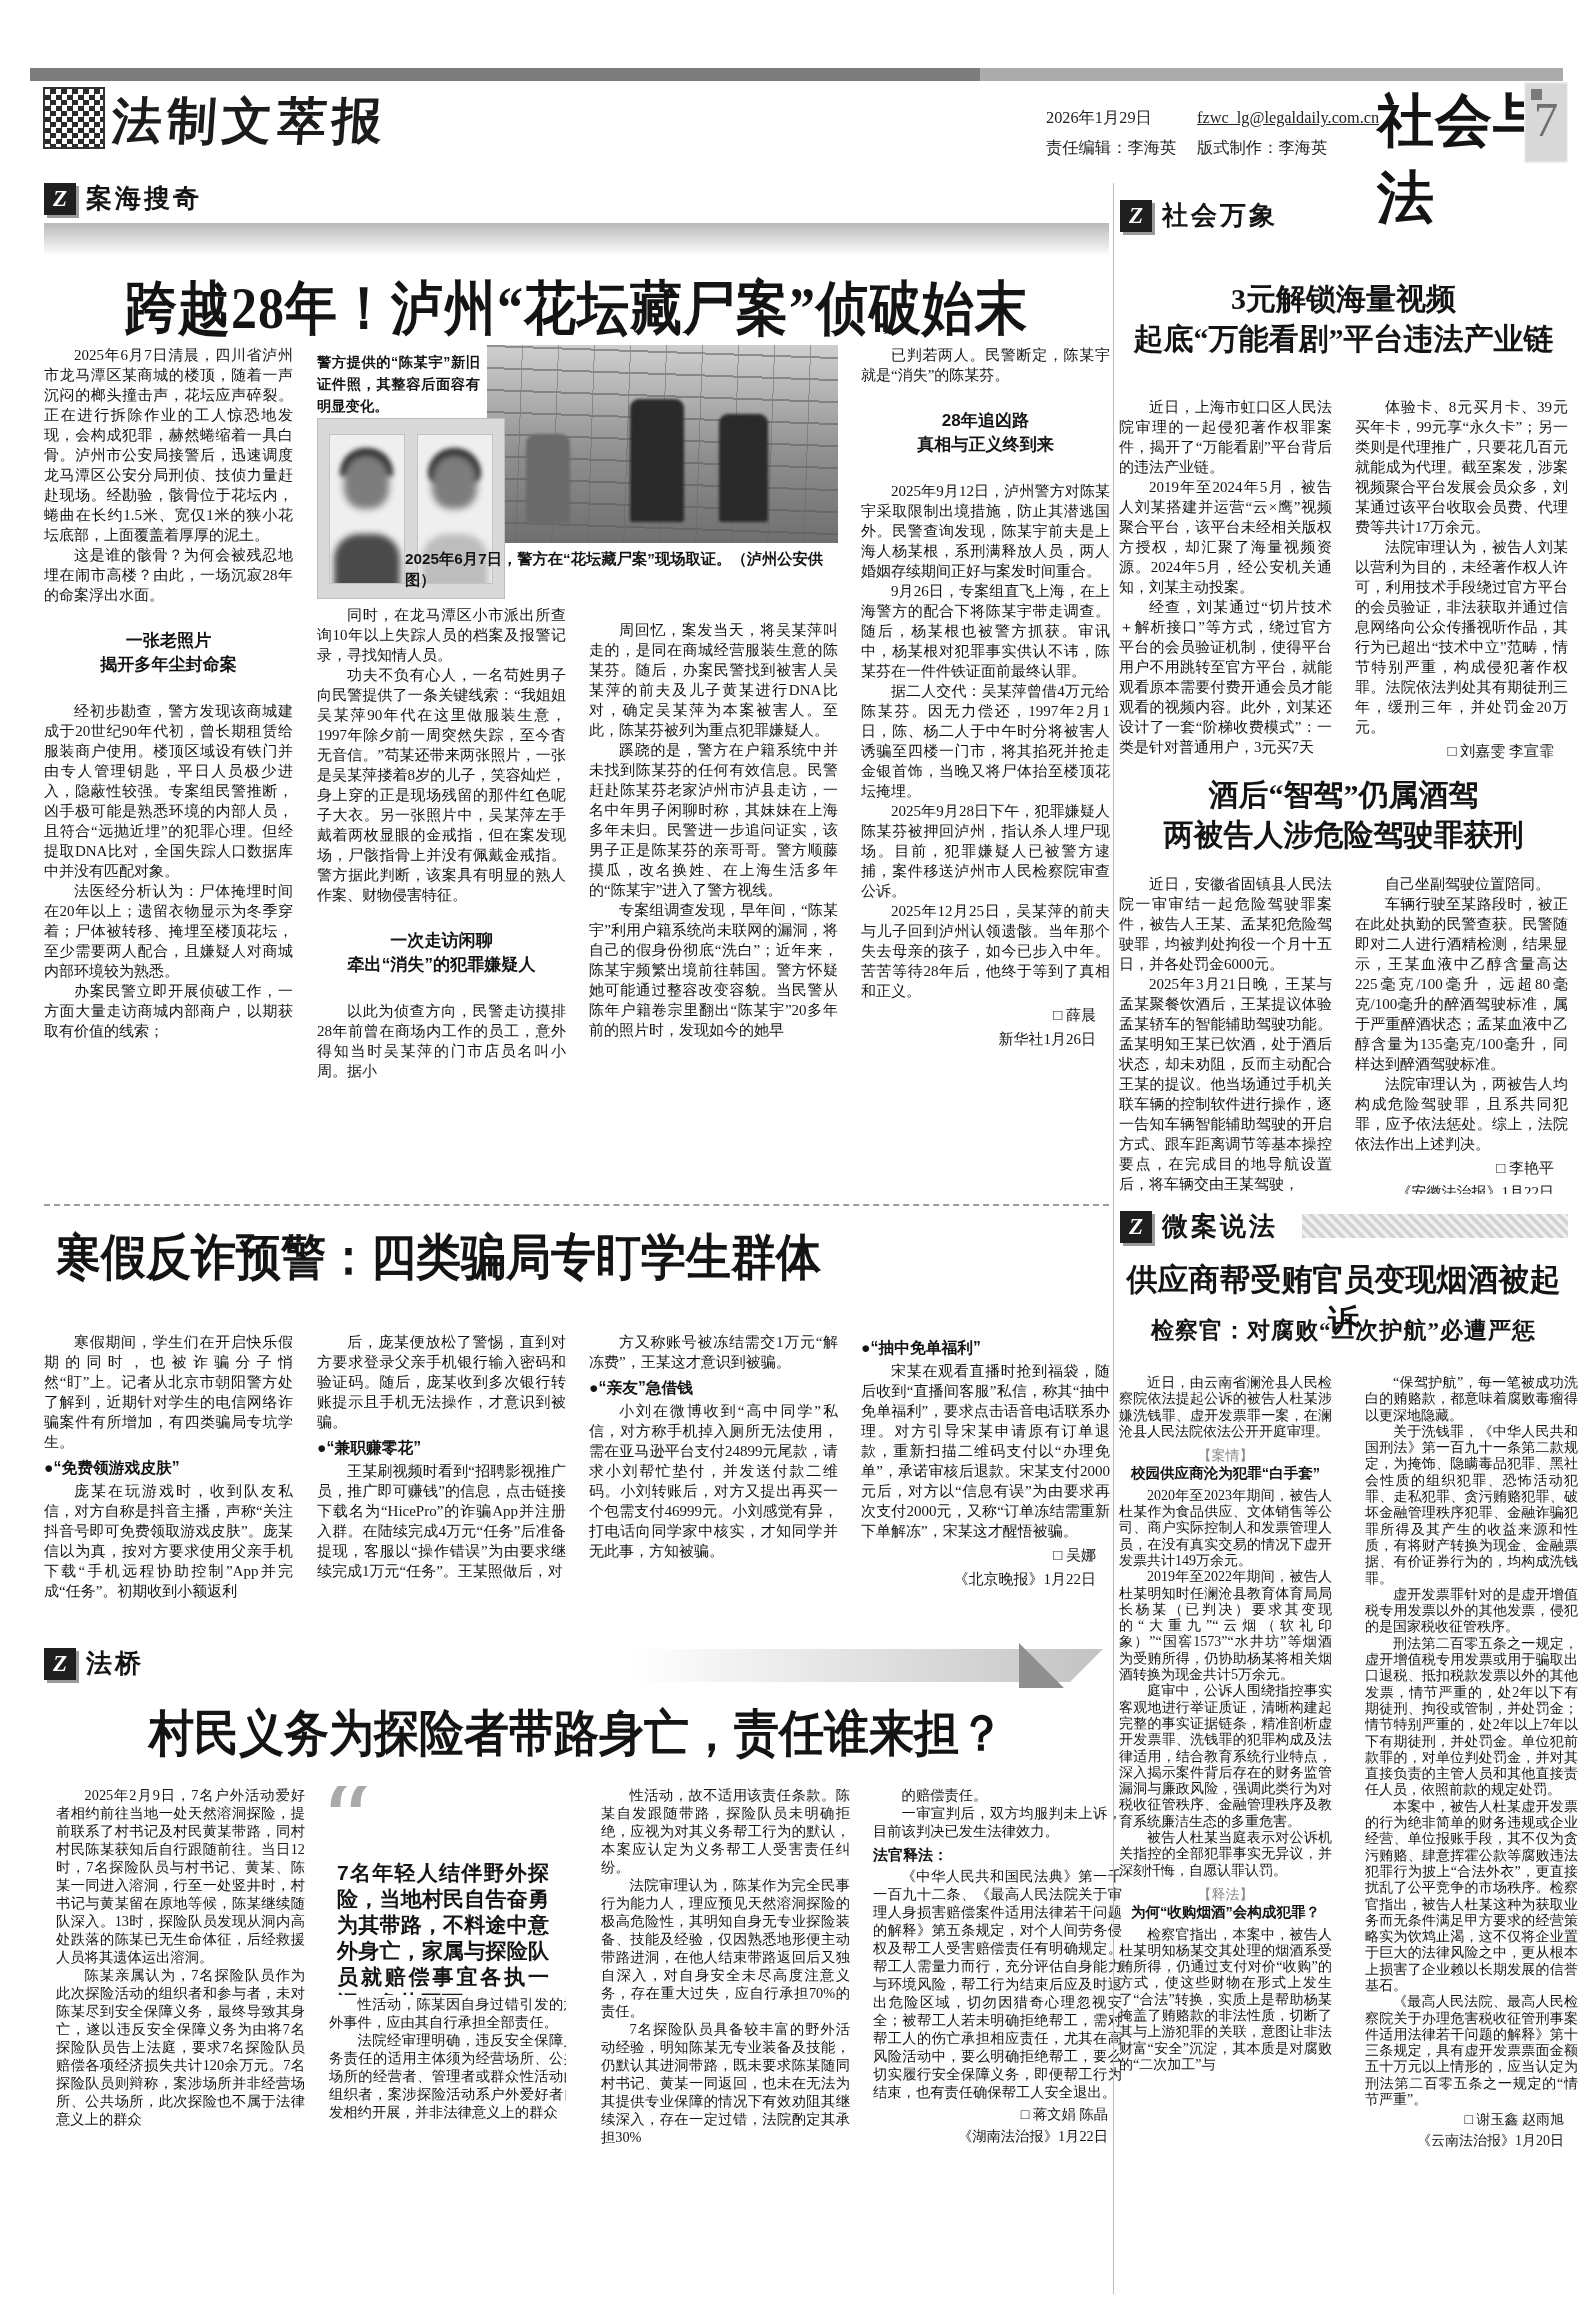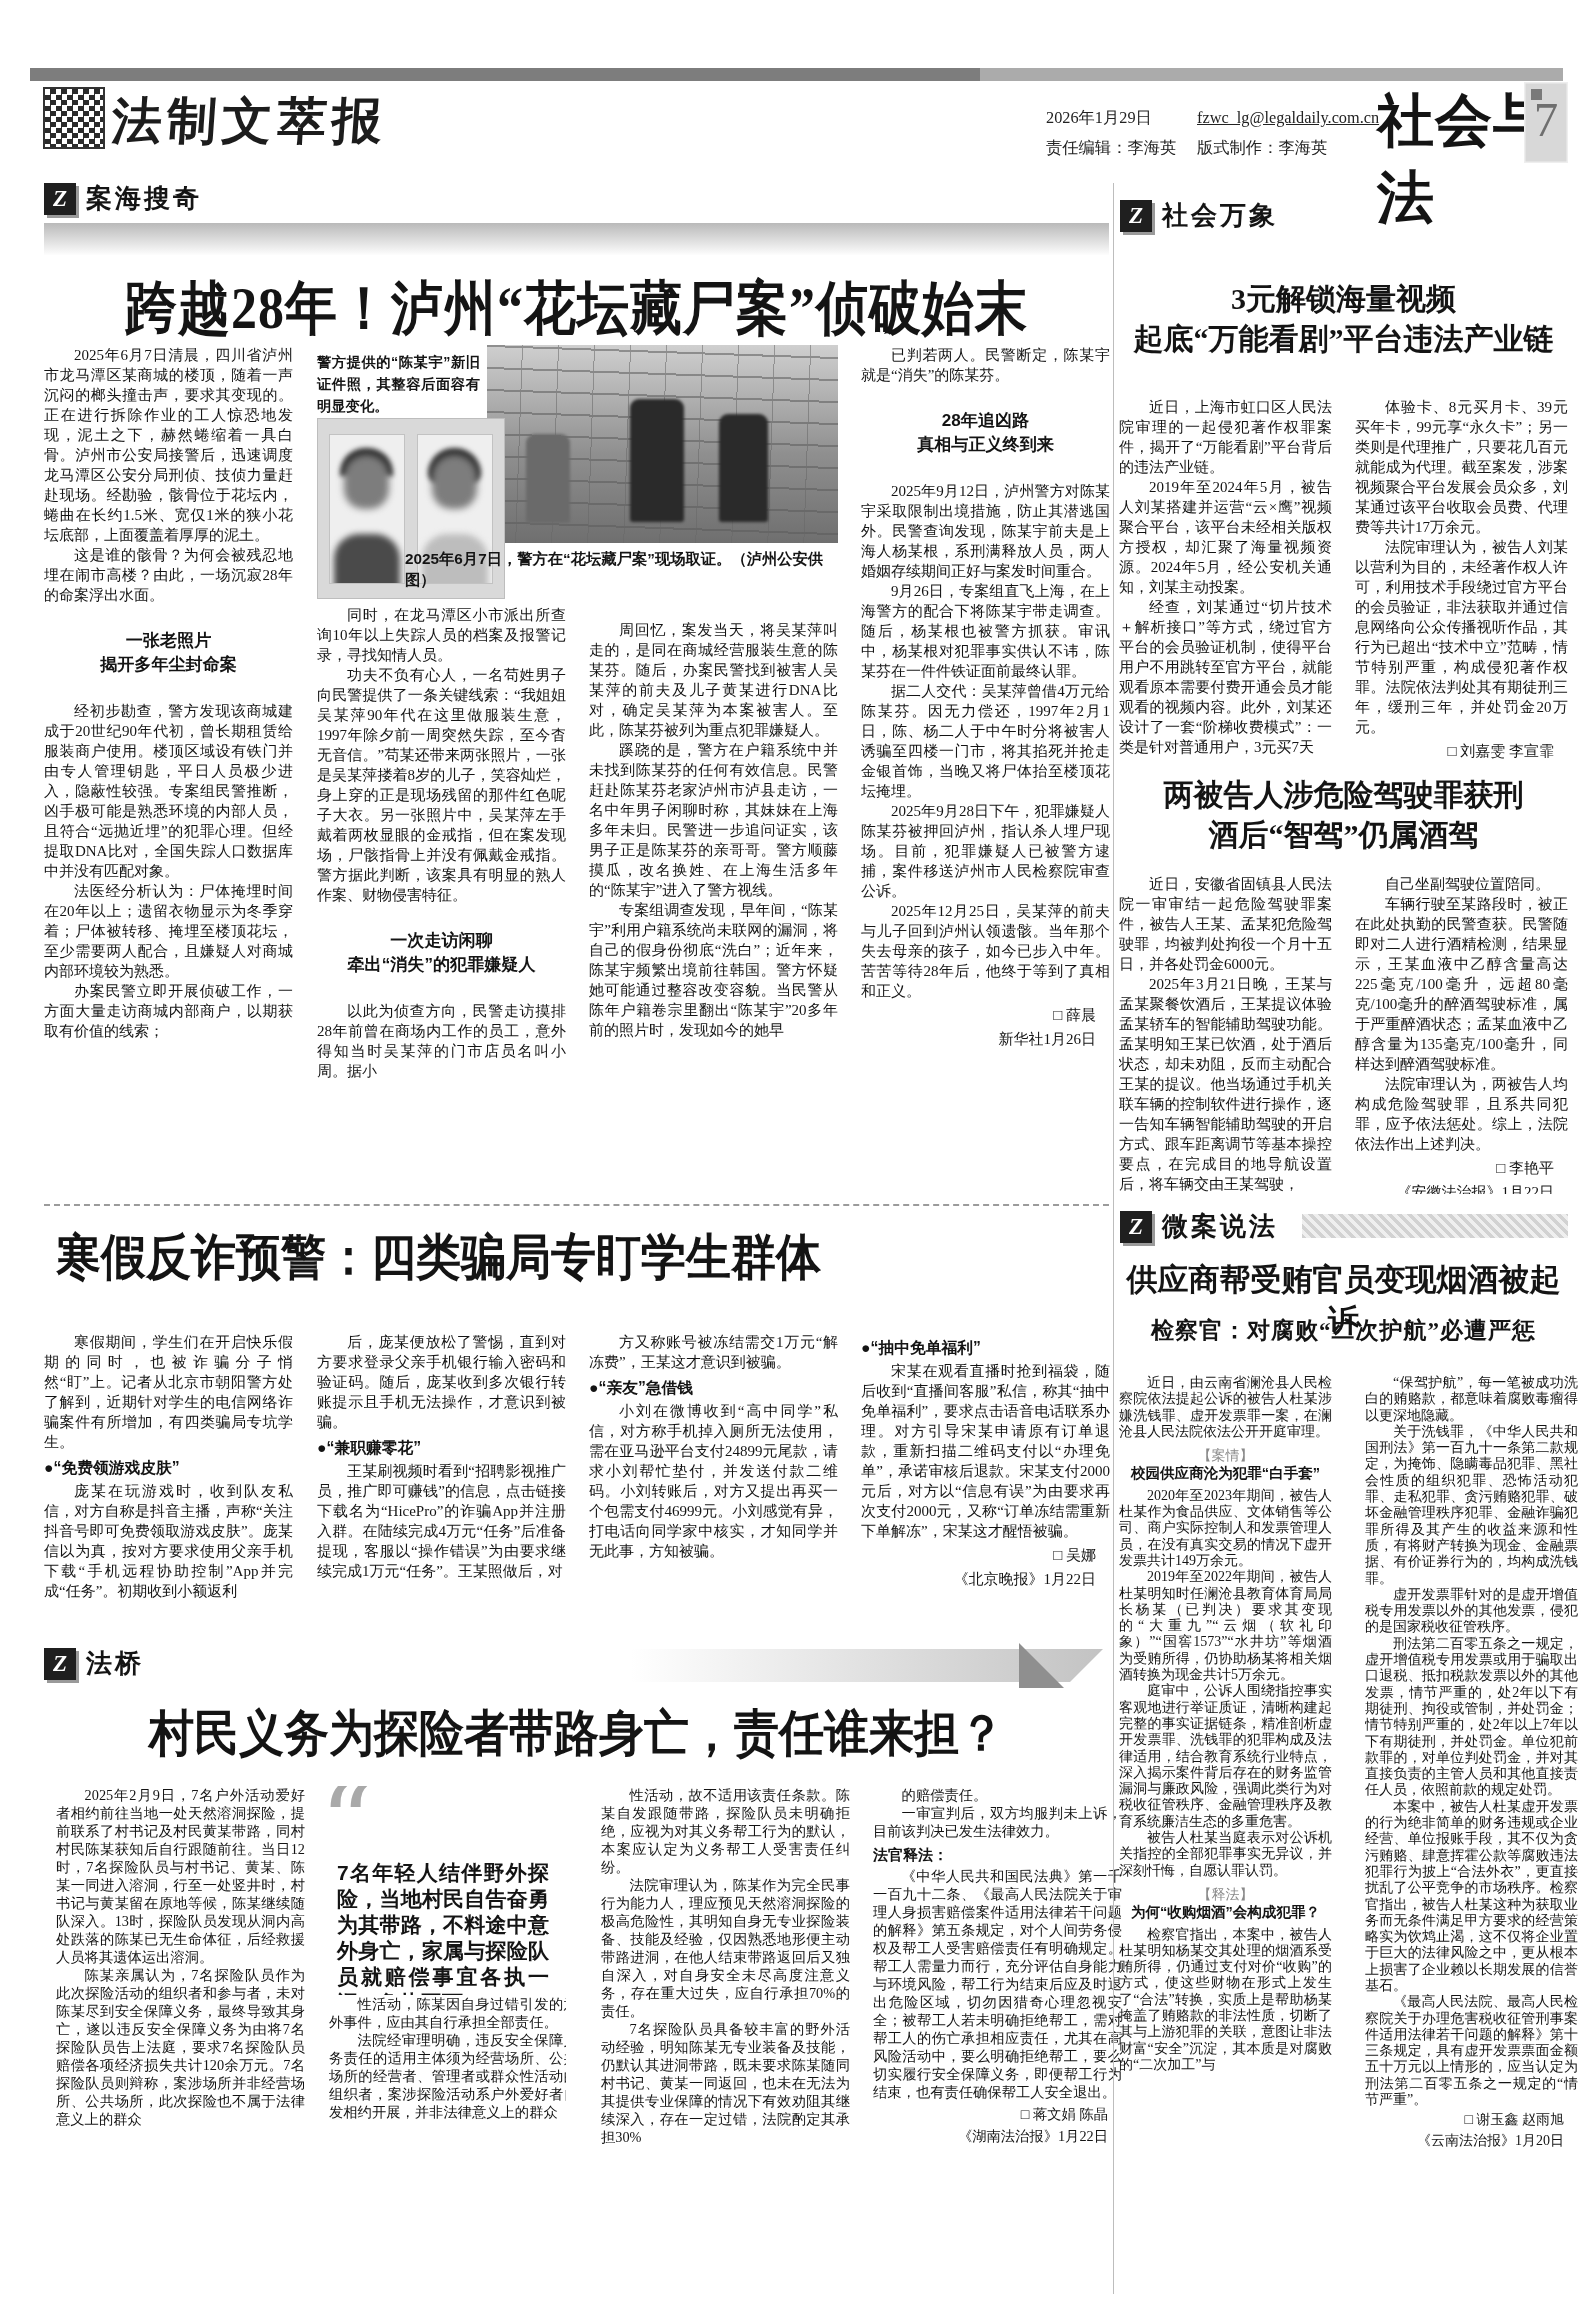--- a/index.html
+++ b/index.html
@@ -145,21 +145,21 @@
     </div>
     <div class="portrait">
       <div class="hair" style="border-radius:27px 27px 10px 10px;height:35px;"></div>
       <div class="head"></div>
       <div class="body" style="background:#bdbdbd;"></div>
     </div>
   </div>
   <div class="photo-cap">2025年6月7日，警方在“花坛藏尸案”现场取证。（泸州公安供图）</div>
 
   <div class="tcol f-main" style="left:44px;top:345px;width:249px;height:844px;">
-      <p class="k-p">2025年6月7日清晨，四川省泸州市龙马潭区某商城的楼顶，随着一声沉闷的榔头撞击声，要求其变现的。正在进行拆除作业的工人惊恐地发现，泥土之下，赫然蜷缩着一具白骨。泸州市公安局接警后，迅速调度龙马潭区公安分局刑侦、技侦力量赶赴现场。经勘验，骸骨位于花坛内，蜷曲在长约1.5米、宽仅1米的狭小花坛底部，上面覆盖着厚厚的泥土。</p>
+      <p class="k-p">2025年6月7日清晨，四川省泸州市龙马潭区某商城的楼顶，随着一声沉闷的榔头撞击声，花坛应声碎裂。正在进行拆除作业的工人惊恐地发现，会构成犯罪，赫然蜷缩着一具白骨。泸州市公安局接警后，迅速调度龙马潭区公安分局刑侦、技侦力量赶赴现场。经勘验，骸骨位于花坛内，蜷曲在长约1.5米、宽仅1米的狭小花坛底部，上面覆盖着厚厚的泥土。</p>
       <p class="k-p">这是谁的骸骨？为何会被残忍地埋在闹市高楼？由此，一场沉寂28年的命案浮出水面。</p>
       <p class="k-sub">一张老照片
 揭开多年尘封命案</p>
       <p class="k-p">经初步勘查，警方发现该商城建成于20世纪90年代初，曾长期租赁给服装商户使用。楼顶区域设有铁门并由专人管理钥匙，平日人员极少进入，隐蔽性较强。专案组民警推断，凶手极可能是熟悉环境的内部人员，且符合“远抛近埋”的犯罪心理。但经提取DNA比对，全国失踪人口数据库中并没有匹配对象。</p>
       <p class="k-p">法医经分析认为：尸体掩埋时间在20年以上；遗留衣物显示为冬季穿着；尸体被转移、掩埋至楼顶花坛，至少需要两人配合，且嫌疑人对商城内部环境较为熟悉。</p>
       <p class="k-p">办案民警立即开展侦破工作，一方面大量走访商城内部商户，以期获取有价值的线索；</p>
     </div>
   <div class="tcol f-main" style="left:317px;top:605px;width:249px;height:584px;">
       <p class="k-p">同时，在龙马潭区小市派出所查询10年以上失踪人员的档案及报警记录，寻找知情人员。</p>
       <p class="k-p">功夫不负有心人，一名苟姓男子向民警提供了一条关键线索：“我姐姐吴某萍90年代在这里做服装生意，1997年除夕前一周突然失踪，至今杳无音信。”苟某还带来两张照片，一张是吴某萍搂着8岁的儿子，笑容灿烂，身上穿的正是现场残留的那件红色呢子大衣。另一张照片中，吴某萍左手戴着两枚显眼的金戒指，但在案发现场，尸骸指骨上并没有佩戴金戒指。警方据此判断，该案具有明显的熟人作案、财物侵害特征。</p>
@@ -265,22 +265,22 @@
       <p class="k-p">经查，刘某通过“切片技术＋解析接口”等方式，绕过官方平台的会员验证机制，使得平台用户不用跳转至官方平台，就能观看原本需要付费开通会员才能观看的视频内容。此外，刘某还设计了一套“阶梯收费模式”：一类是针对普通用户，3元买7天</p>
     </div>
   <div class="tcol f-r12" style="left:1355px;top:397px;width:213px;height:366px;">
       <p class="k-p">体验卡、8元买月卡、39元买年卡，99元享“永久卡”；另一类则是代理推广，只要花几百元就能成为代理。截至案发，涉案视频聚合平台发展会员众多，刘某通过该平台收取会员费、代理费等共计17万余元。</p>
       <p class="k-p">法院审理认为，被告人刘某以营利为目的，未经著作权人许可，利用技术手段绕过官方平台的会员验证，非法获取并通过信息网络向公众传播视听作品，其行为已超出“技术中立”范畴，情节特别严重，构成侵犯著作权罪。法院依法判处其有期徒刑三年，缓刑三年，并处罚金20万元。</p>
       <p class="k-byline">□ 刘嘉雯 李宣霏</p>
       <p class="k-byline">《上海法治报》1月23日</p>
     </div>
 
   <div class="hl hl-r" style="left:1119px;top:775px;width:449px;">
+    <div>酒后“智驾”仍属酒驾</div>
     <div>两被告人涉危险驾驶罪获刑</div>
-    <div>酒后“智驾”仍属酒驾</div>
   </div>
   <div class="tcol f-r12" style="left:1119px;top:874px;width:213px;height:320px;">
       <p class="k-p">近日，安徽省固镇县人民法院一审审结一起危险驾驶罪案件，被告人王某、孟某犯危险驾驶罪，均被判处拘役一个月十五日，并各处罚金6000元。</p>
       <p class="k-p">2025年3月21日晚，王某与孟某聚餐饮酒后，王某提议体验孟某轿车的智能辅助驾驶功能。孟某明知王某已饮酒，处于酒后状态，却未劝阻，反而主动配合王某的提议。他当场通过手机关联车辆的控制软件进行操作，逐一告知车辆智能辅助驾驶的开启方式、跟车距离调节等基本操控要点，在完成目的地导航设置后，将车辆交由王某驾驶，</p>
     </div>
   <div class="tcol f-r12" style="left:1355px;top:874px;width:213px;height:320px;">
       <p class="k-p">自己坐副驾驶位置陪同。</p>
       <p class="k-p">车辆行驶至某路段时，被正在此处执勤的民警查获。民警随即对二人进行酒精检测，结果显示，王某血液中乙醇含量高达225毫克/100毫升，远超80毫克/100毫升的醉酒驾驶标准，属于严重醉酒状态；孟某血液中乙醇含量为135毫克/100毫升，同样达到醉酒驾驶标准。</p>
       <p class="k-p">法院审理认为，两被告人均构成危险驾驶罪，且系共同犯罪，应予依法惩处。综上，法院依法作出上述判决。</p>
       <p class="k-byline">□ 李艳平</p>

